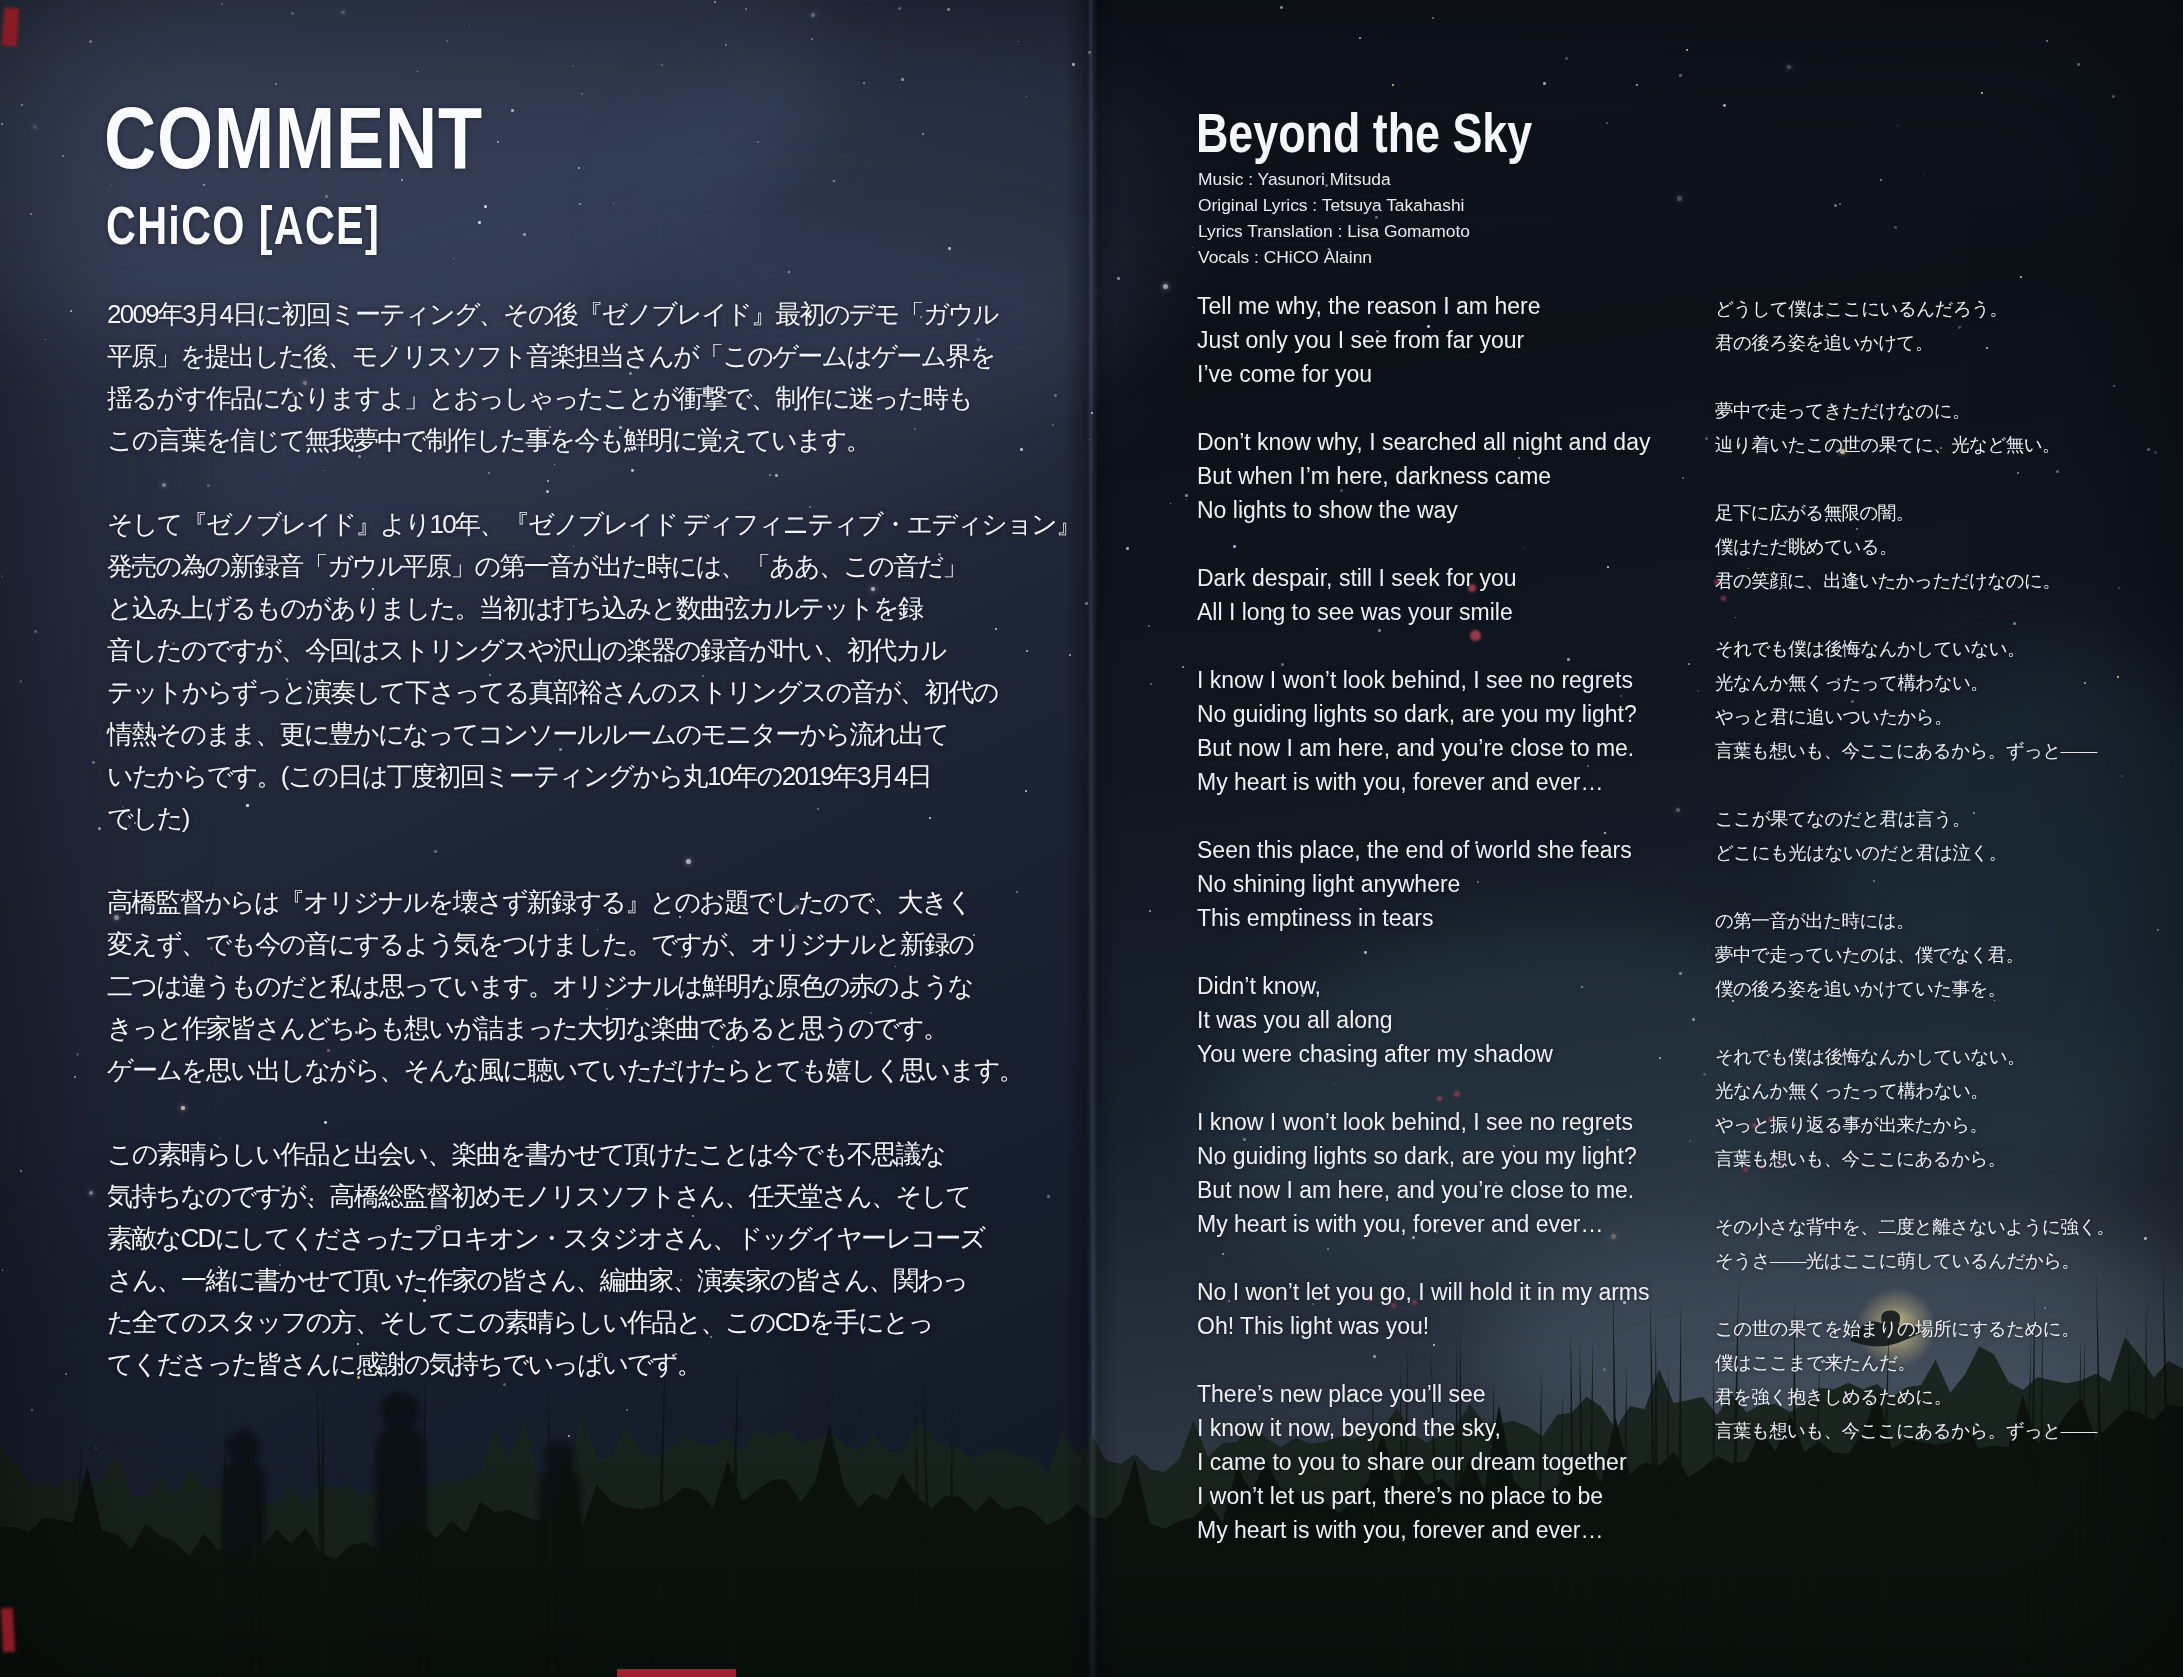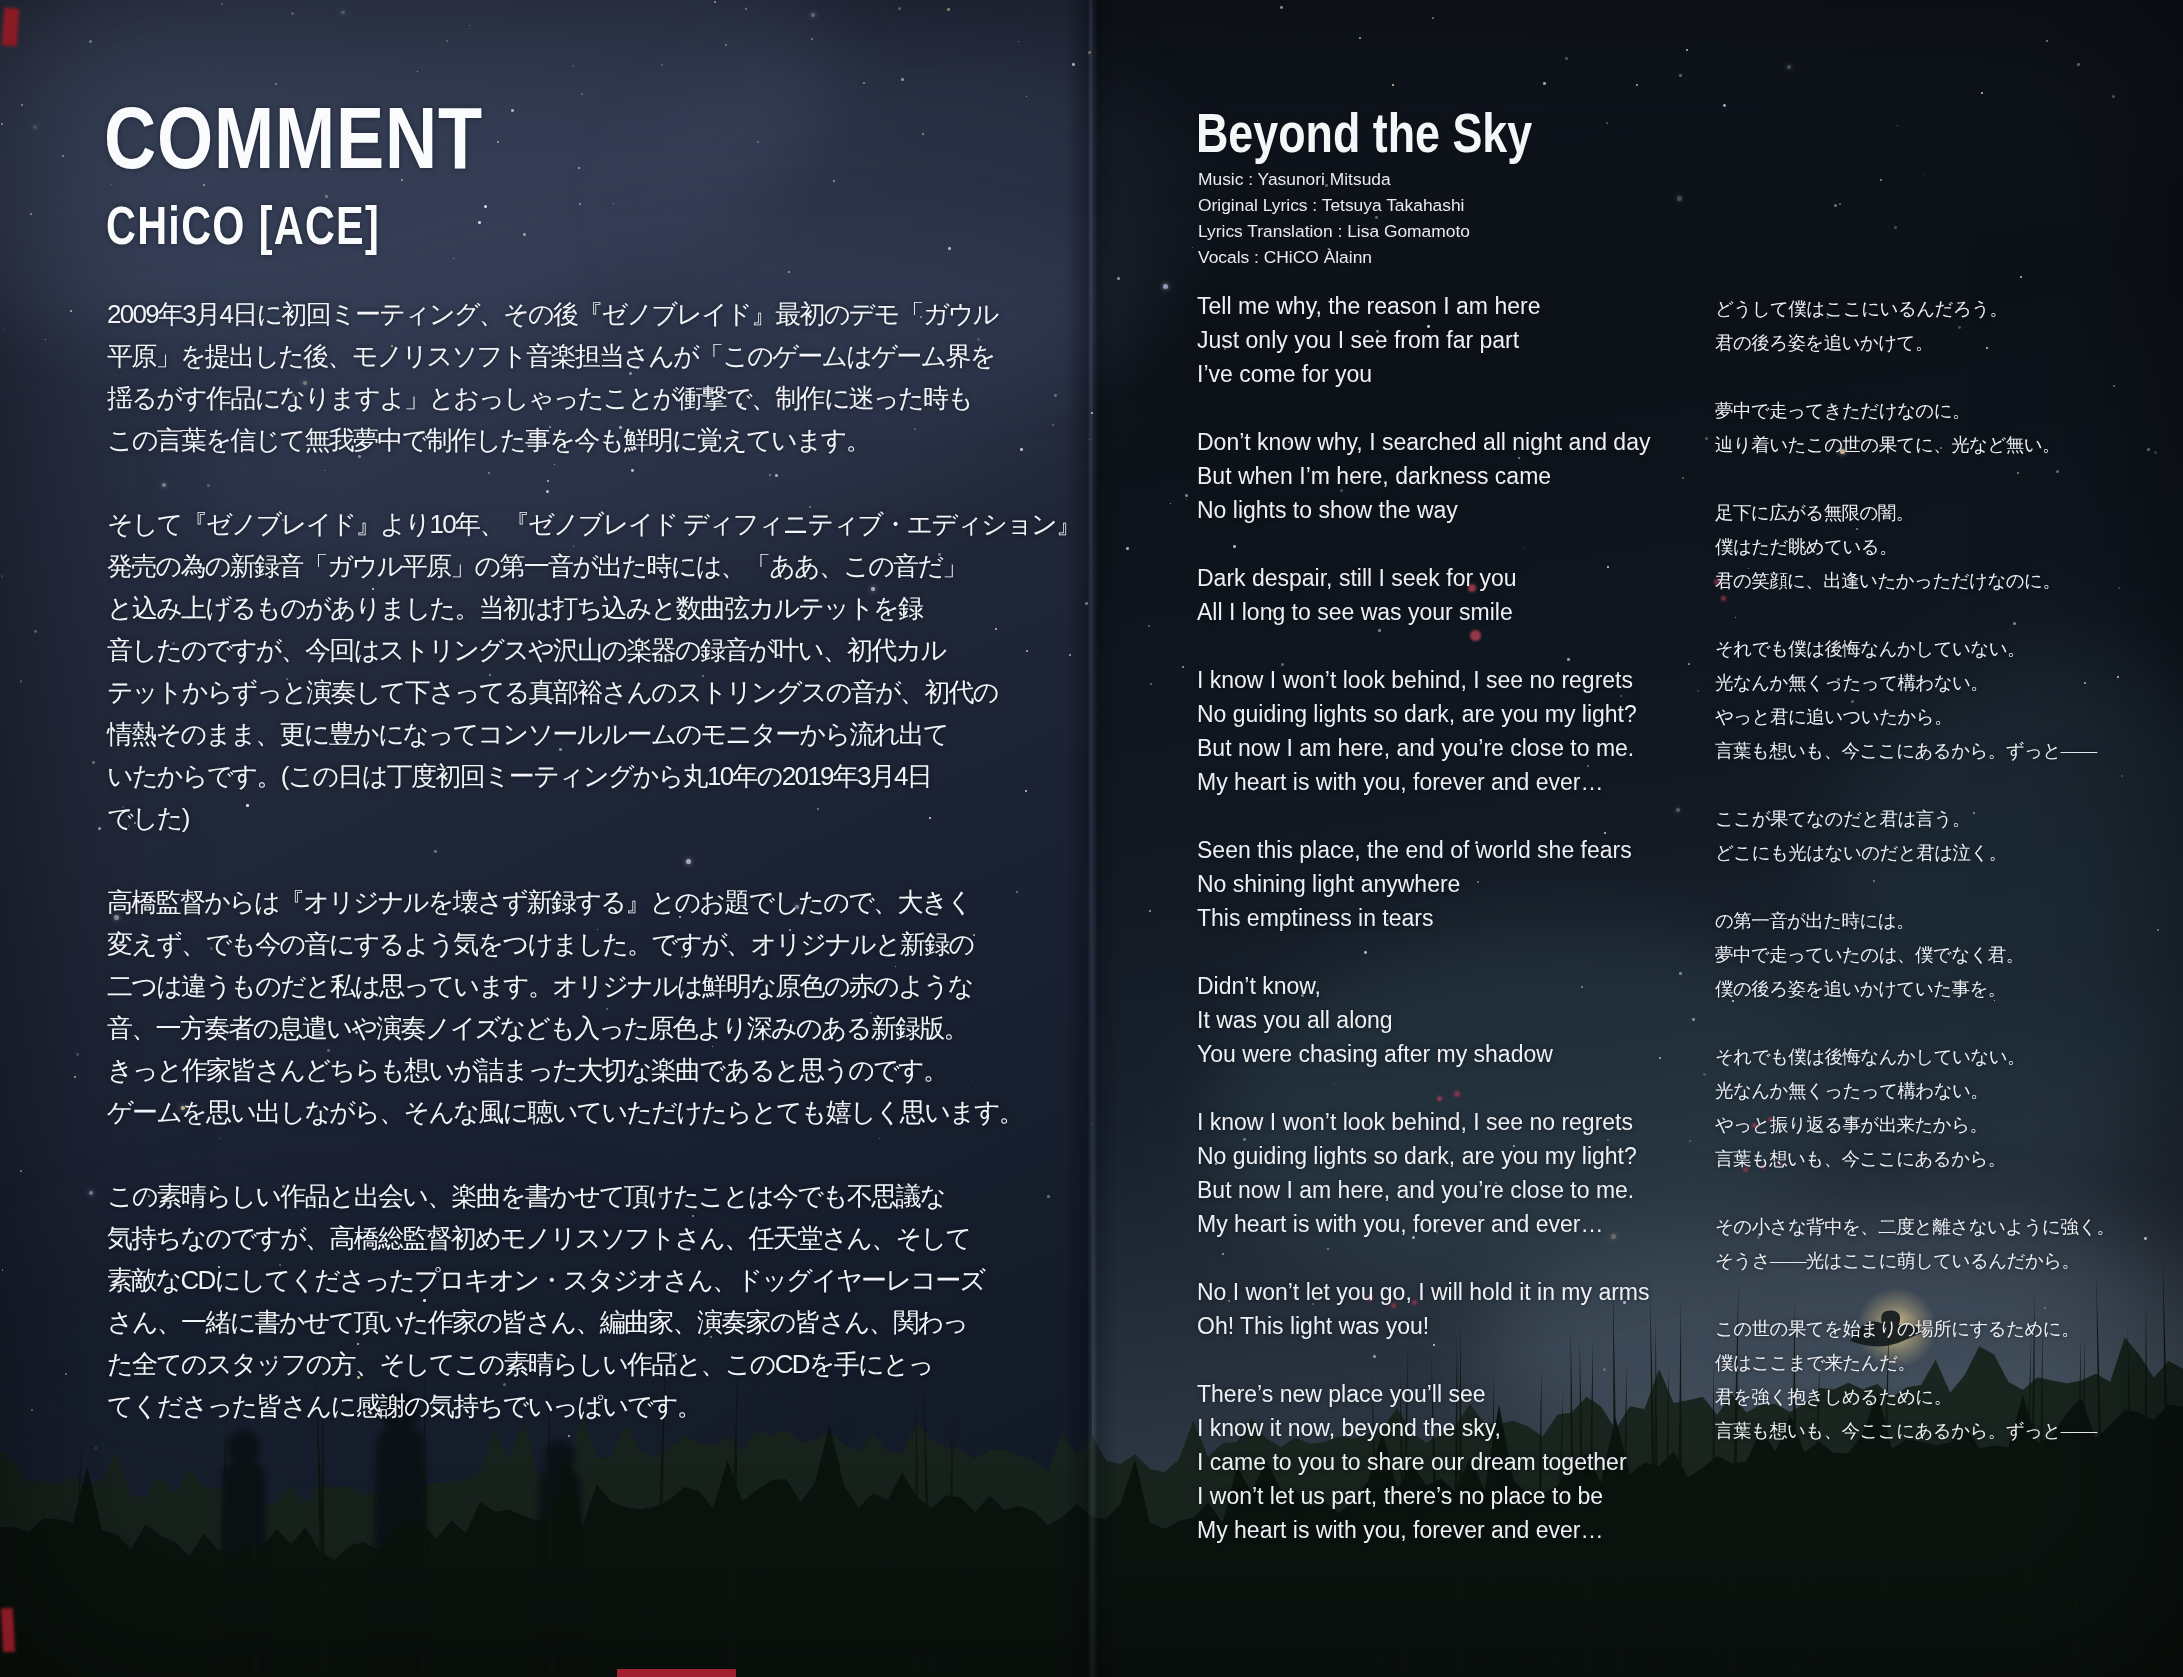--- a/index.html
+++ b/index.html
@@ -548,21 +548,20 @@
         <div class="tline">音したのですが、今回はストリングスや沢山の楽器の録音が叶い、初代カル</div>
         <div class="tline">テットからずっと演奏して下さってる真部裕さんのストリングスの音が、初代の</div>
         <div class="tline">情熱そのまま、更に豊かになってコンソールルームのモニターから流れ出て</div>
         <div class="tline">いたからです。(この日は丁度初回ミーティングから丸10年の2019年3月4日</div>
         <div class="tline">でした)</div>
       </div>
       <div class="comment-paragraph">
         <div class="tline">高橋監督からは『オリジナルを壊さず新録する』とのお題でしたので、大きく</div>
         <div class="tline">変えず、でも今の音にするよう気をつけました。ですが、オリジナルと新録の</div>
         <div class="tline">二つは違うものだと私は思っています。オリジナルは鮮明な原色の赤のような</div>
-        <div class="tline">音、一方奏者の息遣いや演奏ノイズなども入った原色より深みのある新録版。</div>
         <div class="tline">きっと作家皆さんどちらも想いが詰まった大切な楽曲であると思うのです。</div>
         <div class="tline">ゲームを思い出しながら、そんな風に聴いていただけたらとても嬉しく思います。</div>
       </div>
       <div class="comment-paragraph">
         <div class="tline">この素晴らしい作品と出会い、楽曲を書かせて頂けたことは今でも不思議な</div>
         <div class="tline">気持ちなのですが、高橋総監督初めモノリスソフトさん、任天堂さん、そして</div>
         <div class="tline">素敵なCDにしてくださったプロキオン・スタジオさん、ドッグイヤーレコーズ</div>
         <div class="tline">さん、一緒に書かせて頂いた作家の皆さん、編曲家、演奏家の皆さん、関わっ</div>
         <div class="tline">た全てのスタッフの方、そしてこの素晴らしい作品と、このCDを手にとっ</div>
         <div class="tline">てくださった皆さんに感謝の気持ちでいっぱいです。</div>
@@ -580,21 +579,21 @@
       <div class="credit-line">
         <div class="tline">Lyrics Translation : Lisa Gomamoto</div>
       </div>
       <div class="credit-line">
         <div class="tline">Vocals : CHiCO Àlainn</div>
       </div>
     </div>
   <div id="lyrics-en" class="content">
       <div class="stanza">
         <div class="tline">Tell me why, the reason I am here</div>
-        <div class="tline">Just only you I see from far part</div>
+        <div class="tline">Just only you I see from far your</div>
         <div class="tline">I’ve come for you</div>
       </div>
       <div class="stanza">
         <div class="tline">Don’t know why, I searched all night and day</div>
         <div class="tline">But when I’m here, darkness came</div>
         <div class="tline">No lights to show the way</div>
       </div>
       <div class="stanza">
         <div class="tline">Dark despair, still I seek for you</div>
         <div class="tline">All I long to see was your smile</div>

